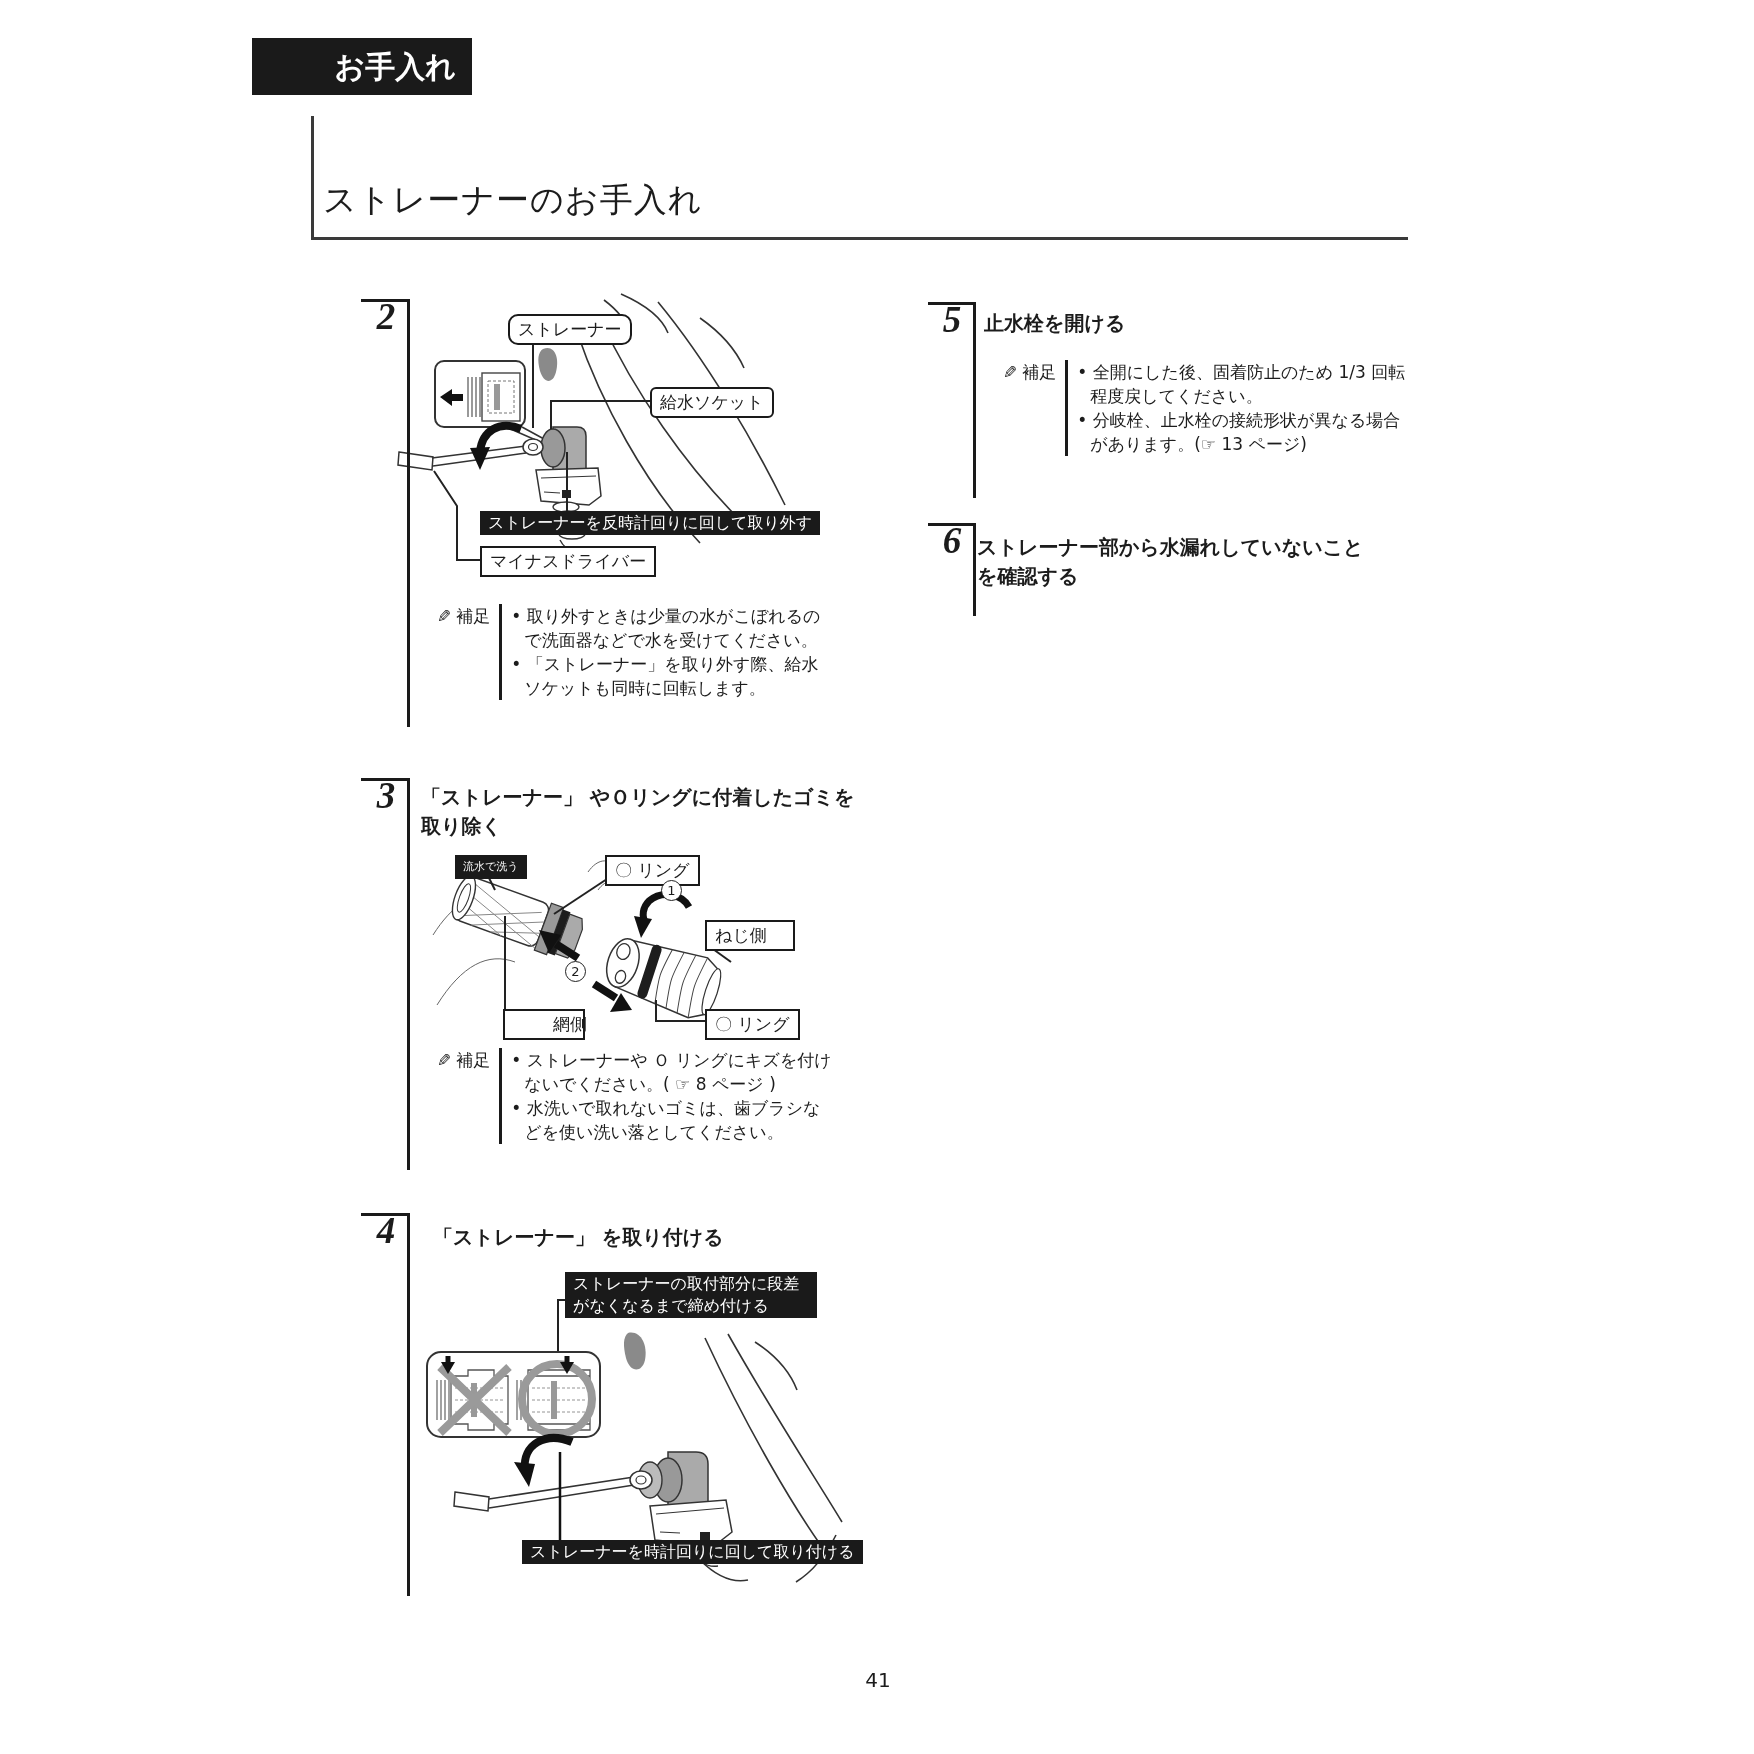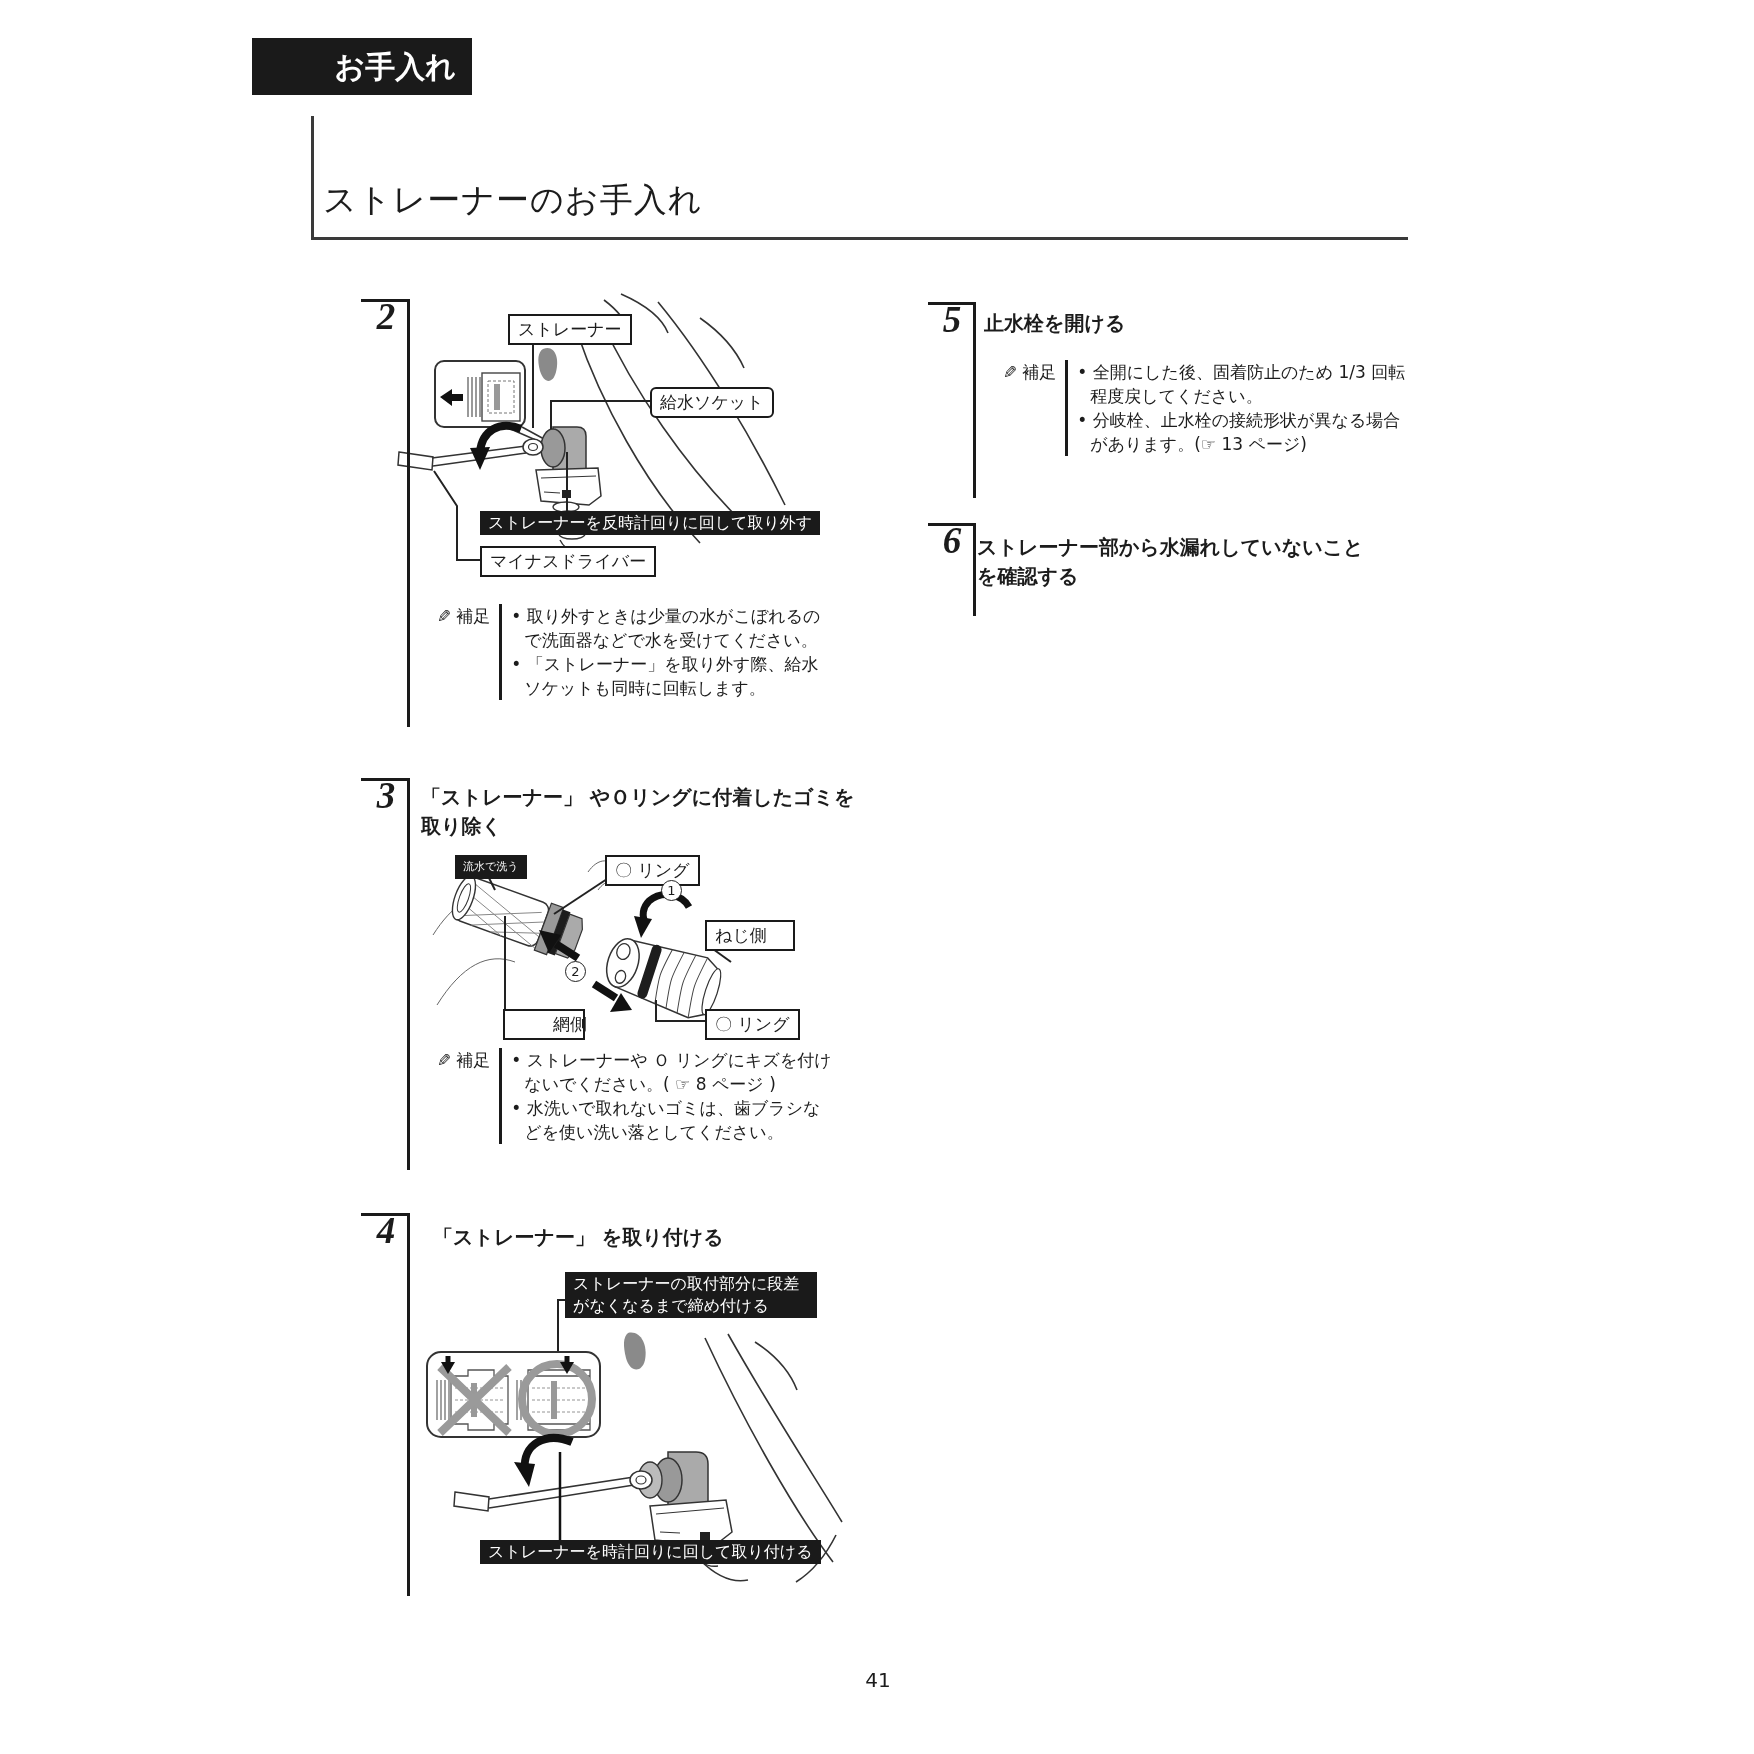--- a/index.html
+++ b/index.html
@@ -205,21 +205,21 @@
     <g>
       <path d="M572,1442 C546,1431 522,1444 525,1470" stroke="#111" stroke-width="8" fill="none"></path>
       <polygon points="514,1462 535,1464 529,1487" fill="#111"></polygon>
     </g>
     <path d="M560,1452 L560,1541" stroke="#111" stroke-width="2.5"></path>
   </svg>
 
   <div class="abs steptop" style="left:361px;top:299px;width:46px;"></div>
   <div class="abs stepline" style="left:407px;top:299px;height:428px;"></div>
   <div class="abs stepnum" style="left:366px;top:298px;">2</div>
-  <div class="abs lblbox" style="left:508px;top:314px;">ストレーナー</div>
+  <div class="abs lblbox" style="left:508px;top:314px;border-radius:10px;">ストレーナー</div>
   <div class="abs lblbox" style="left:650px;top:387px;border-radius:6px;">給水ソケット</div>
   <div class="abs banner" style="left:480px;top:511px;">ストレーナーを反時計回りに回して取り外す</div>
   <div class="abs lblbox" style="left:480px;top:546px;">マイナスドライバー</div>
   <div class="abs note" style="left:437px;top:604px;">
     <div class="notehead">
         <span class="pencil">✎</span>
         <span>補足</span>
       </div>
     <div class="notebar"></div>
     <div class="notebody" style="width:322px;">
@@ -249,21 +249,21 @@
       <div class="bullet">ストレーナーや Ｏ リングにキズを付けないでください。( ☞ 8 ページ )</div>
       <div class="bullet">水洗いで取れないゴミは、歯ブラシなどを使い洗い落としてください。</div>
     </div>
   </div>
 
   <div class="abs steptop" style="left:361px;top:1213px;width:46px;"></div>
   <div class="abs stepline" style="left:407px;top:1213px;height:383px;"></div>
   <div class="abs stepnum" style="left:366px;top:1212px;">4</div>
   <div class="abs steptitle" style="left:421px;top:1223px;width:445px;margin-left:12px;">「ストレーナー」 を取り付ける</div>
   <div class="abs banner wrap" style="left:565px;top:1272px;width:236px;">ストレーナーの取付部分に段差がなくなるまで締め付ける</div>
-  <div class="abs banner" style="left:480px;top:1540px;">ストレーナーを時計回りに回して取り付ける</div>
+  <div class="abs banner" style="left:522px;top:1540px;">ストレーナーを時計回りに回して取り付ける</div>
 
   <div class="abs steptop" style="left:928px;top:302px;width:48px;"></div>
   <div class="abs stepline" style="left:973px;top:302px;height:196px;"></div>
   <div class="abs stepnum" style="left:932px;top:301px;">5</div>
   <div class="abs steptitle" style="left:984px;top:309px;">止水栓を開ける</div>
   <div class="abs note" style="left:1003px;top:360px;">
     <div class="notehead">
         <span class="pencil">✎</span>
         <span>補足</span>
       </div>

